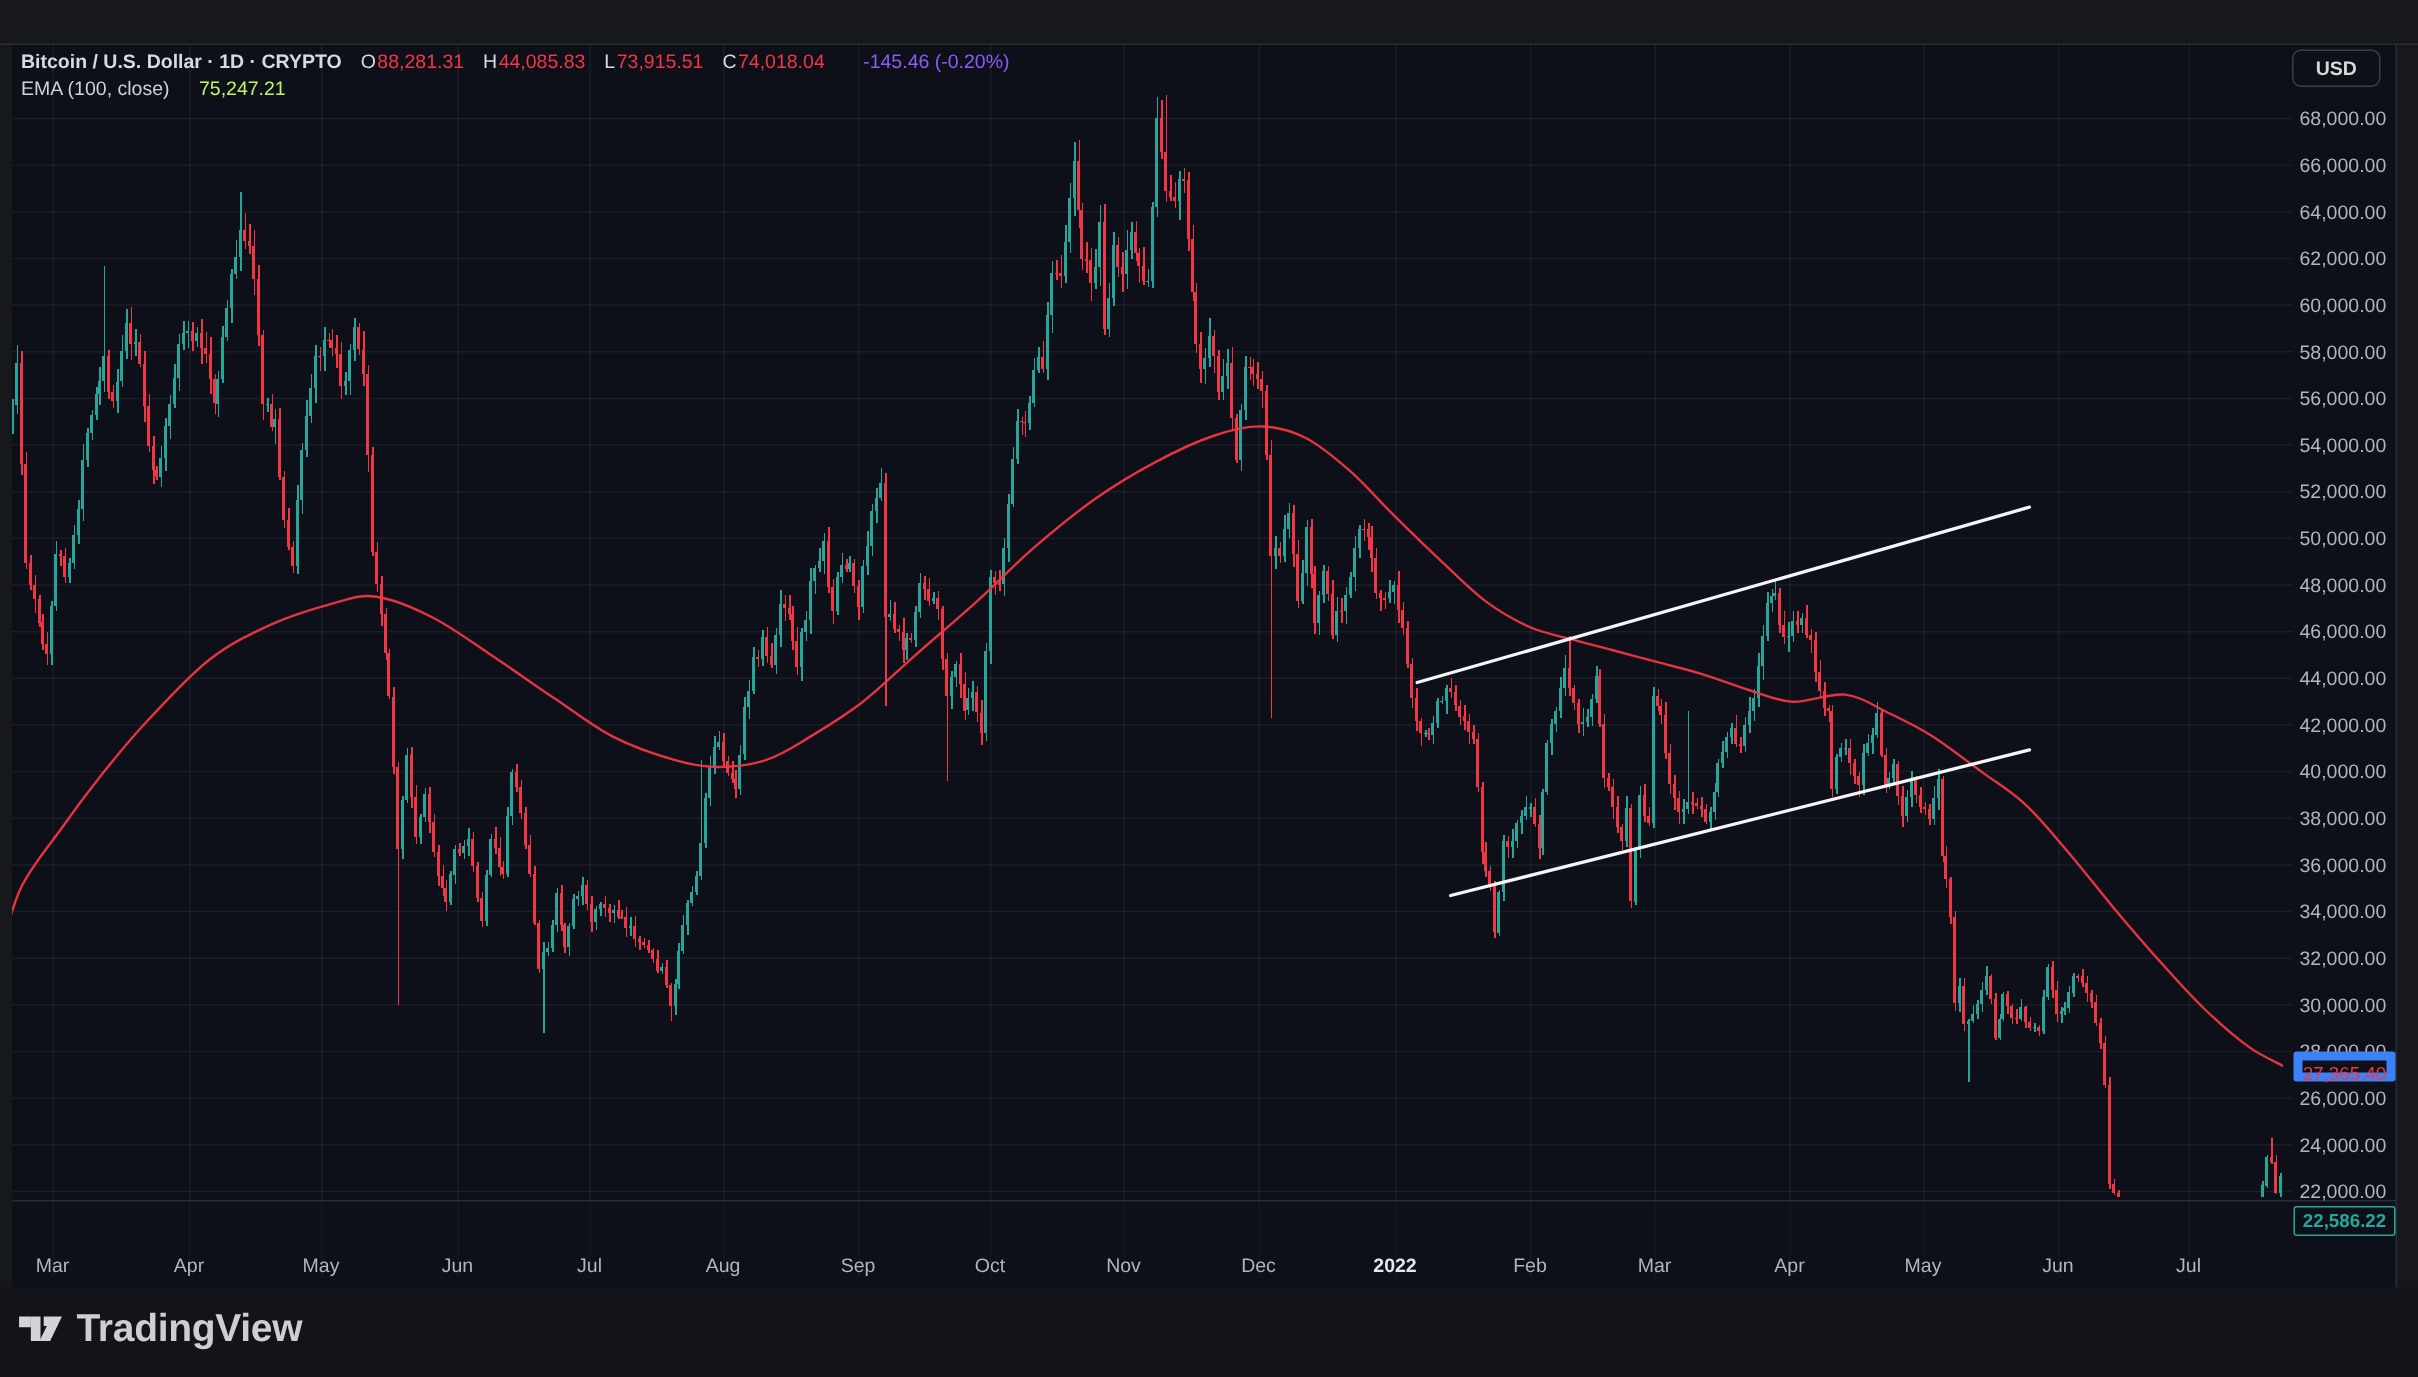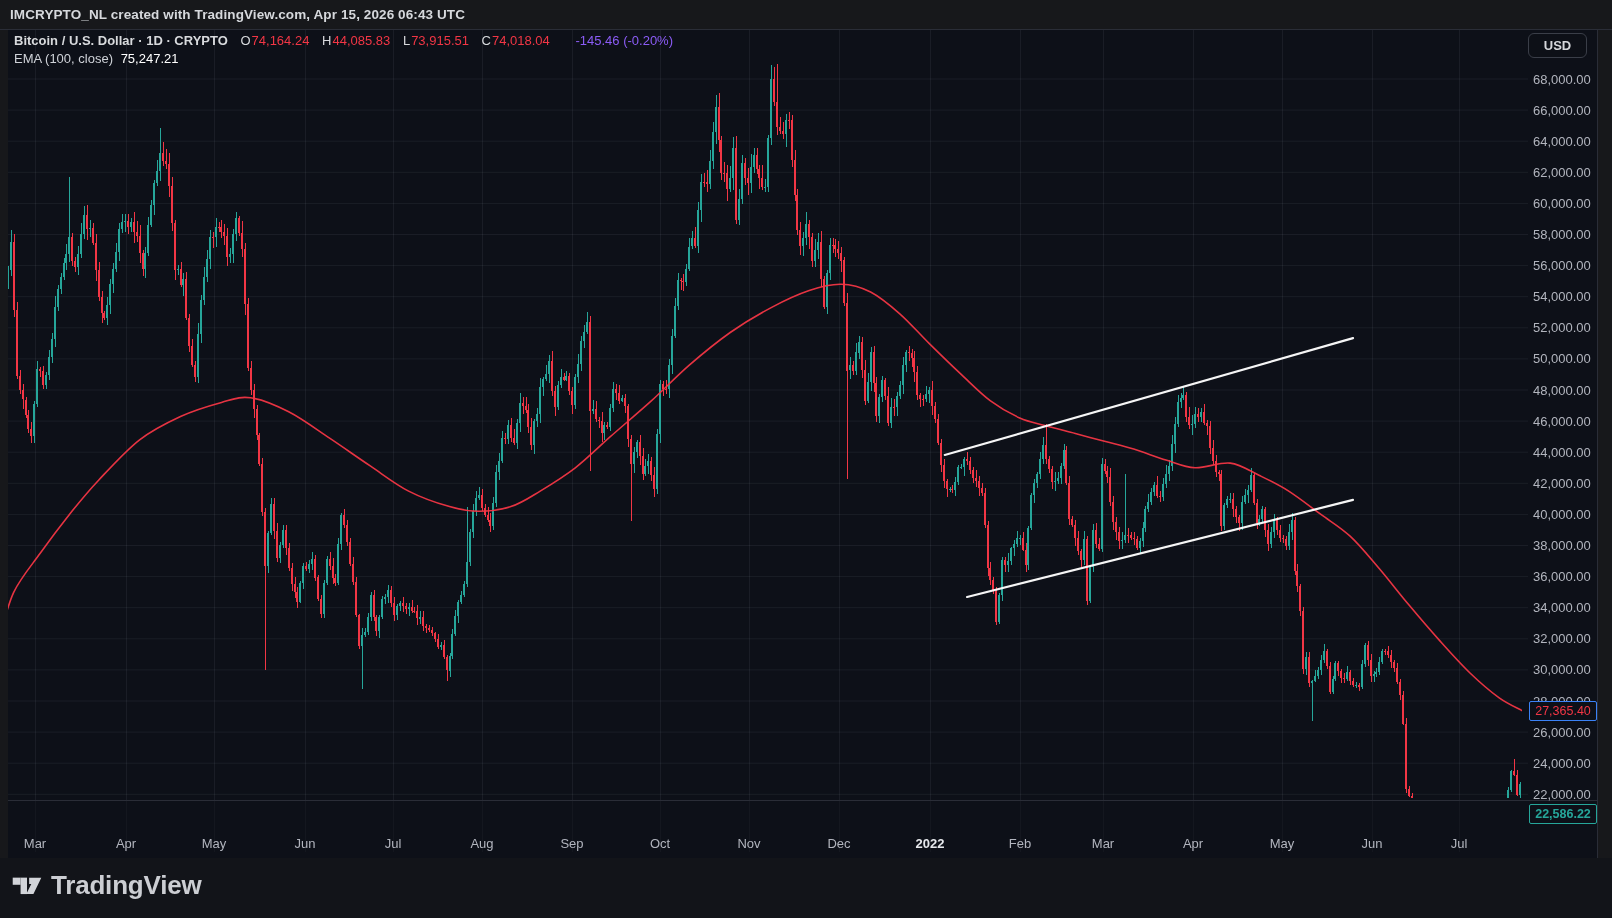--- a/index.html
+++ b/index.html
@@ -8,38 +8,37 @@
   .attribution{position:absolute;left:10px;top:0;height:29px;line-height:29px;
                font-size:13.5px;font-weight:700;color:#d6d8dc;letter-spacing:.1px;white-space:nowrap;z-index:5;}
   svg.chart{position:absolute;left:0;top:0;z-index:1;}
   .legend{position:absolute;left:14px;top:32px;z-index:6;font-size:13px;color:#d8dadd;}
   .legend-row{height:18px;line-height:18px;white-space:nowrap;}
   .legend .t{font-weight:600;color:#d8dadd;}
   .legend .lab{color:#d8dadd;margin-left:9px;}
   .legend .val{color:#f23645;margin-left:1px;}
   .legend .chg{color:#8b5cf6;margin-left:22px;}
   .legend .ind{color:#cfd2d8;}
-  .legend .indval{color:#ffffff;margin-left:4px;}
+  .legend .indval{color:#bef264;margin-left:16px;}
   .usd-btn{position:absolute;left:1528px;top:33px;width:59px;height:25px;box-sizing:border-box;
            border:1px solid #3a3e48;border-radius:6px;background:rgba(14,17,24,.6);
            color:#d5d7db;font-size:13px;font-weight:700;text-align:center;line-height:23px;z-index:6;cursor:pointer;}
   .tag{position:absolute;left:1529px;width:68px;height:20px;box-sizing:border-box;border-radius:2px;
        font-size:12.5px;line-height:18px;text-align:center;background:#0d1018;z-index:6;}
-  .tag-ema{border:1px solid #3b82f6;color:#f23645;}
+  .tag-ema{border:6px solid #3b82f6;color:#f23645;}
   .tag-last{border:1px solid #26a69a;color:#26a69a;}
   .brandbar{position:absolute;left:12px;top:868px;height:34px;display:flex;align-items:center;z-index:6;}
   .brandbar .mark{width:30px;height:25px;margin-right:9px;}
   .brand-text{font-size:26px;font-weight:700;color:#ccced3;letter-spacing:-.2px;}
 </style>
 </head>
 <body>
 
 <div class="stage">
 
-  <div class="attribution">IMCRYPTO_NL created with TradingView.com, Apr 15, 2026 06:43 UTC</div>
 
   <svg class="chart" id="chart-svg" width="1612" height="918">
       <defs>
         <clipPath id="plotclip">
           <rect x="8" y="30" width="1514" height="768"></rect>
         </clipPath>
       </defs>
       <rect x="8" y="30" width="1590" height="828" fill="#0d1018"></rect>
       <rect x="0" y="858" width="1612" height="60" fill="#121419"></rect>
       <g>
@@ -164,21 +163,21 @@
         <text x="1193" y="848" font-size="13" text-anchor="middle" fill="#b2b5be">Apr</text>
         <text x="1282" y="848" font-size="13" text-anchor="middle" fill="#b2b5be">May</text>
         <text x="1372" y="848" font-size="13" text-anchor="middle" fill="#b2b5be">Jun</text>
         <text x="1459" y="848" font-size="13" text-anchor="middle" fill="#b2b5be">Jul</text>
       </g>
     </svg>
 
   <div class="legend">
     <div class="legend-row">
       <span class="t">Bitcoin / U.S. Dollar · 1D · CRYPTO</span>
-      <span class="lab">O</span><span class="val">74,164.24</span>
+      <span class="lab">O</span><span class="val">88,281.31</span>
       <span class="lab">H</span><span class="val">44,085.83</span>
       <span class="lab">L</span><span class="val">73,915.51</span>
       <span class="lab">C</span><span class="val">74,018.04</span>
       <span class="chg">-145.46 (-0.20%)</span>
     </div>
     <div class="legend-row">
       <span class="ind">EMA (100, close)</span>
       <span class="indval">75,247.21</span>
     </div>
   </div>

